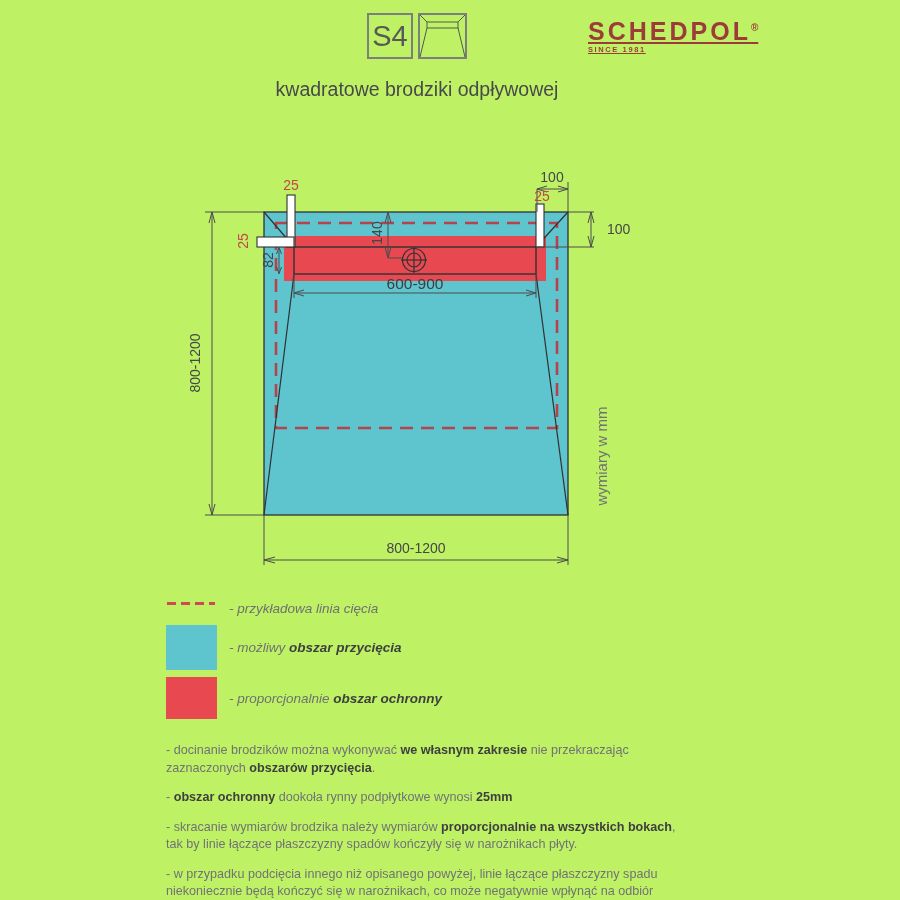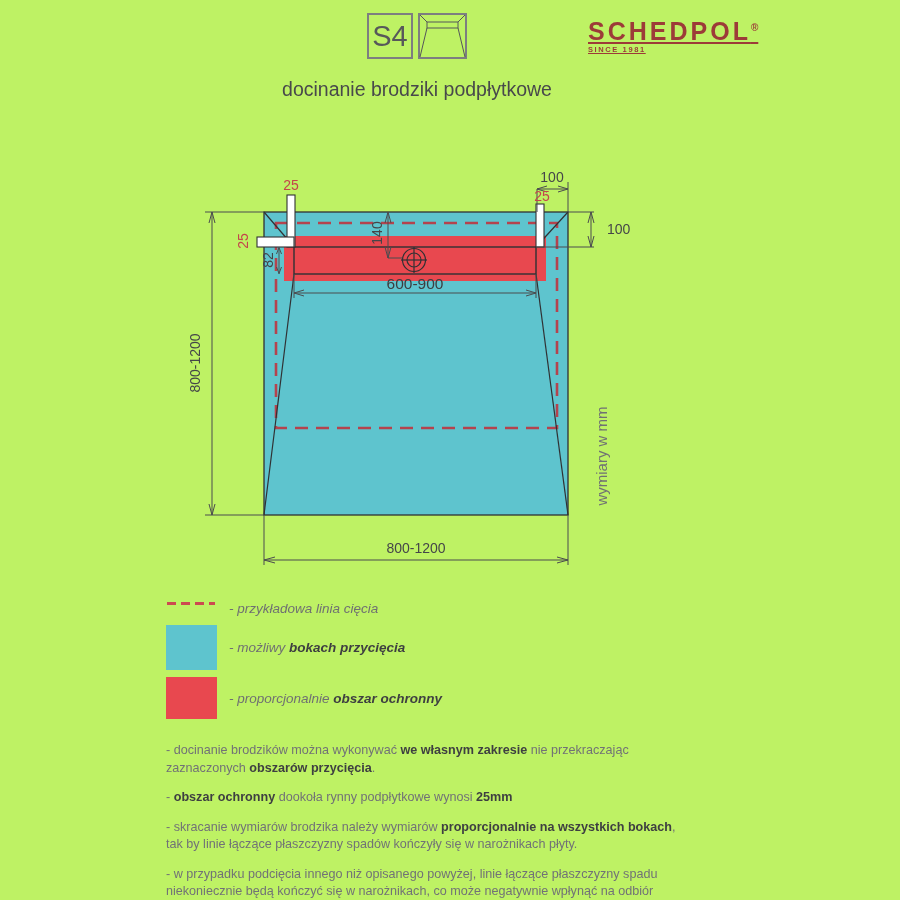--- a/index.html
+++ b/index.html
@@ -53,21 +53,21 @@
       <line x1="2" y1="44" x2="9" y2="15" stroke="#55565a" stroke-width="1"></line>
       <line x1="47" y1="44" x2="40" y2="15" stroke="#55565a" stroke-width="1"></line>
     </svg>
   </div>
   <div class="logo">
     <div class="logo-text"><span>SCHEDPOL</span><sup>®</sup></div>
     <div class="logo-tag">SINCE 1981</div>
   </div>
 
   <div class="title">
-    <div>docinanie brodziki podpłytkowe</div>
+    <div>kwadratowe brodziki odpływowej</div>
   </div>
 
   <svg style="position:absolute;left:160px;top:160px;" width="500" height="420" viewBox="0 0 500 420">
 
     <rect x="104" y="52" width="304" height="303" fill="#5ec4ce" stroke="#303134" stroke-width="1.3"></rect>
 
     <rect x="116" y="63" width="281" height="205" fill="none" stroke="#b4434e" stroke-width="2.6" stroke-dasharray="13 8"></rect>
 
     <rect x="124" y="76" width="262" height="45" fill="#e8484f"></rect>
 
@@ -145,21 +145,21 @@
     <text class="dimtxt-lg" x="255" y="129" text-anchor="middle">600-900</text>
     <text class="dimtxt" x="40" y="203" text-anchor="middle" transform="rotate(-90 40 203)">800-1200</text>
     <text class="dimtxt" x="256" y="393" text-anchor="middle">800-1200</text>
     <text class="graytxt" x="447" y="296" text-anchor="middle" transform="rotate(-90 447 296)">wymiary w mm</text>
   </svg>
 
   <div class="legend-dash"></div>
   <div class="legend-label lg1"><span>- przykładowa linia cięcia</span><span class="b"></span></div>
 
   <div class="legend-swatch sw-cyan"></div>
-  <div class="legend-label lg2"><span>- możliwy </span><span class="b">bokach przycięcia</span></div>
+  <div class="legend-label lg2"><span>- możliwy </span><span class="b">obszar przycięcia</span></div>
 
   <div class="legend-swatch sw-red"></div>
   <div class="legend-label lg3"><span>- proporcjonalnie </span><span class="b">obszar ochronny</span></div>
 
   <div class="notes">
     <p><span>- docinanie brodzików można wykonywać </span><span class="b">we własnym zakresie</span><span> nie przekraczając zaznaczonych </span><span class="b">obszarów przycięcia</span><span>.</span></p>
     <p><span>- </span><span class="b">obszar ochronny</span><span> dookoła rynny podpłytkowe wynosi </span><span class="b">25mm</span></p>
     <p><span>- skracanie wymiarów brodzika należy wymiarów </span><span class="b">proporcjonalnie na wszystkich bokach</span><span>, tak by linie łączące płaszczyzny spadów kończyły się w narożnikach płyty.</span></p>
     <p><span>- w przypadku podcięcia innego niż opisanego powyżej, linie łączące płaszczyzny spadu niekoniecznie będą kończyć się w narożnikach, co może negatywnie wpłynąć na odbiór estetyczny ułożonych (na tak przyciętym brodziku) płytek.</span></p>
   </div>

